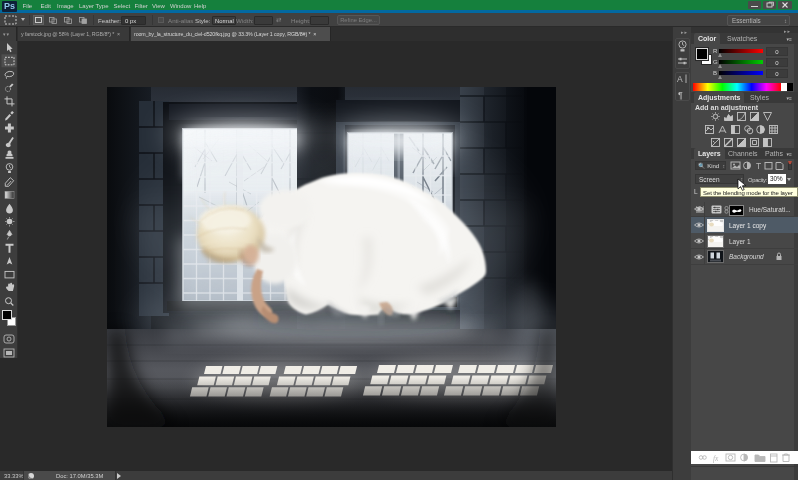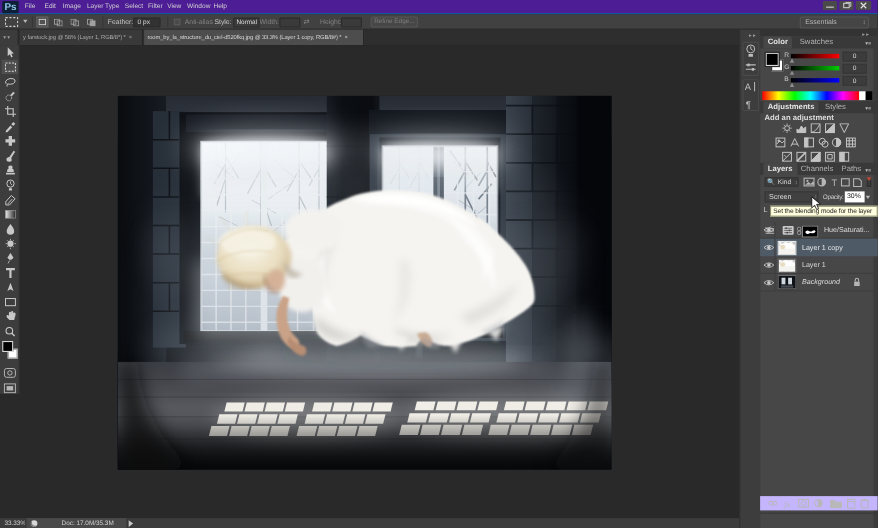--- a/index.html
+++ b/index.html
@@ -1,21 +1,21 @@
 <!DOCTYPE html>
 <html><head>
 <meta charset="utf-8">
 <style>
 * { margin:0; padding:0; box-sizing:border-box; } svg { display:block; }
 html,body { width:798px; height:480px; overflow:hidden; background:#1d1d1d;
   font-family:"Liberation Sans", sans-serif; }
 #app { position:relative; width:798px; height:480px; overflow:hidden; }
 .abs { position:absolute; }
 
-#menubar { left:0; top:0; width:798px; height:13px; background:#4c1d95; border-bottom:1px solid #0369a1; }
+#menubar { left:0; top:0; width:798px; height:13px; background:#15803d; border-bottom:3px solid #0369a1; }
 #menubar .m { position:absolute; top:3px; font-size:6px; color:#d0d0d0; }
 #pslogo { position:absolute; left:2px; top:1px; width:15px; height:11px; background:#0d2038; color:#8fc6e8; font-size:9px; font-weight:bold; text-align:center; line-height:11px; border-radius:1px;}
 
 #optbar { left:0; top:13px; width:798px; height:14px; background:#414141; border-bottom:1px solid #2a2a2a; }
 #optbar .lbl { position:absolute; top:3.5px; font-size:6.2px; color:#c8c8c8; }
 #optbar .lbl2 { position:absolute; top:3.5px; font-size:6.2px; color:#848484; }
 .well { position:absolute; background:#323232; border:1px solid #2a2a2a; border-radius:1px; }
 
 #tabbar { left:0; top:27px; width:798px; height:14px; background:#2e2e2e; }
 .dtab { position:absolute; top:0; height:14px; font-size:5.3px; line-height:14px; padding:0 3px; border-right:1px solid #262626; letter-spacing:-0.1px; }
@@ -769,21 +769,21 @@
           <circle cx="5" cy="4" r="1.6" fill="#c9c9c9"></circle>
         </svg>
       <svg class="abs" style="left:3px;top:226px" width="10" height="8">
           <path d="M0.5 4 Q5 0 9.5 4 Q5 8 0.5 4 Z" fill="none" stroke="#c9c9c9" stroke-width="0.8"></path>
           <circle cx="5" cy="4" r="1.6" fill="#c9c9c9"></circle>
         </svg>
       <div class="abs" style="left:13px;top:175px;width:1px;height:62px;background:#3e3e3e"></div>
     </div>
 
     <div class="abs" style="left:0;top:439px;width:107px;height:1px;background:#383838"></div>
-    <div class="abs" style="left:0;top:424px;width:107px;height:13px;background:#c4b5fd">
+    <div class="abs" style="left:0;top:424px;width:107px;height:13px;background:#ffffff">
       <svg width="107" height="13">
         <g stroke="#b8b8b8" fill="none" stroke-width="0.9">
           <circle cx="10" cy="6.5" r="1.8"></circle>
             <circle cx="13.5" cy="6.5" r="1.8"></circle>
           <text x="22" y="9.5" font-size="7.5" font-style="italic" fill="#b8b8b8" stroke="none" font-family="Liberation Serif">fx</text>
           <rect x="35" y="3" width="9" height="7"></rect>
             <circle cx="39.5" cy="6.5" r="2.2"></circle>
           <circle cx="53" cy="6.5" r="3.4"></circle>
             <path d="M53 3.1 A3.4 3.4 0 0 1 53 9.9 Z" fill="#b8b8b8"></path>
           <path d="M64 4 h3.5 l1.5 1.5 h5 v5 h-10 Z" fill="#b8b8b8"></path>

